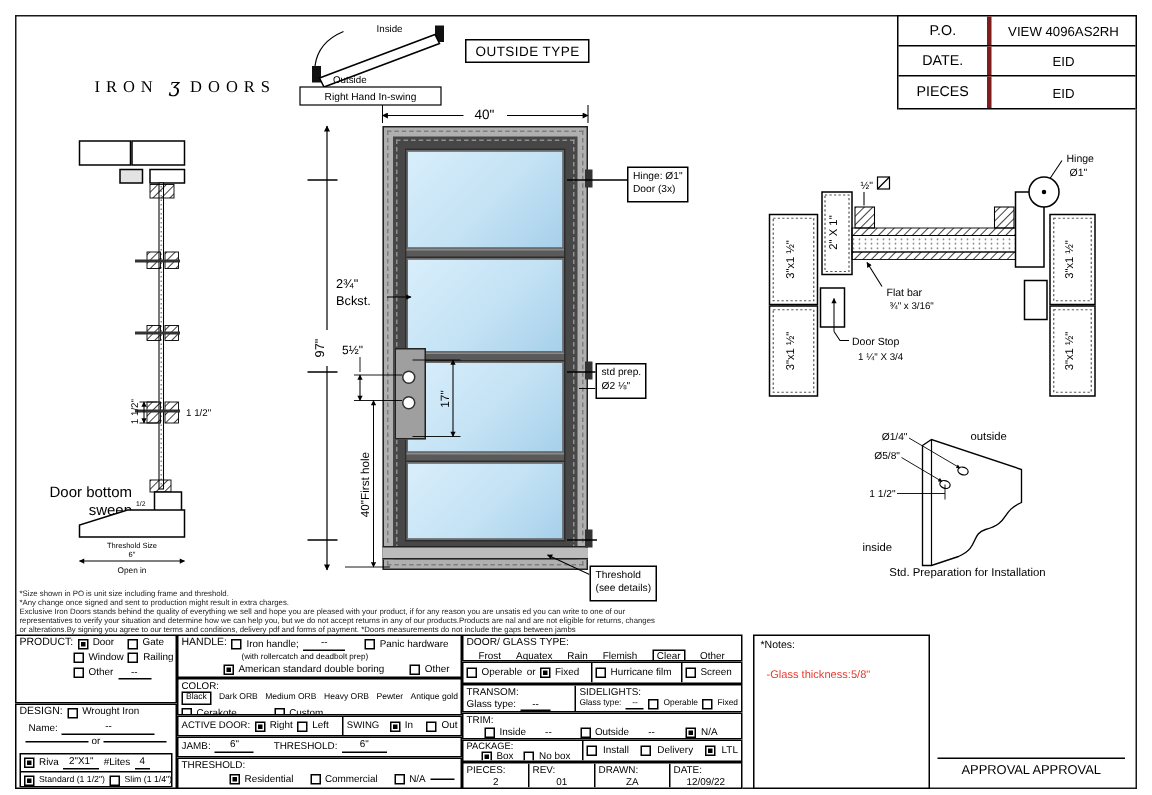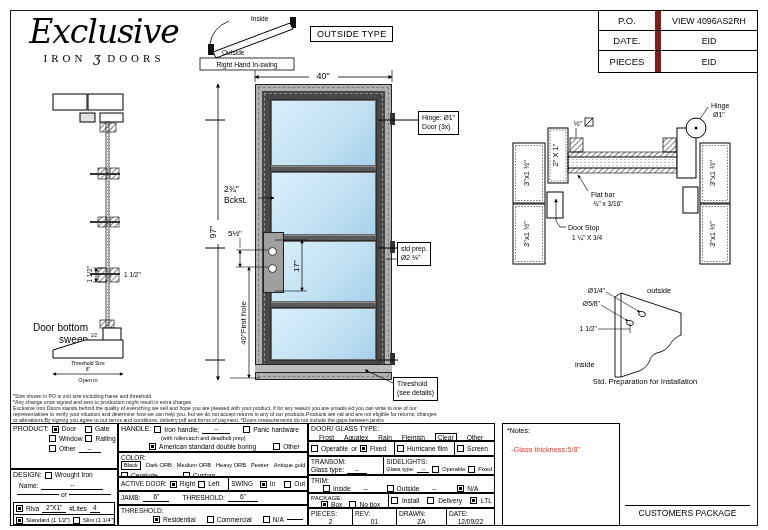--- a/index.html
+++ b/index.html
@@ -4,32 +4,32 @@
 <style>
   *{box-sizing:border-box;margin:0;padding:0}
   html,body{background:#e8e8e8}
   .page{position:relative;width:768px;height:530px;background:#fff;font-family:"Liberation Sans",sans-serif;color:#000;overflow:hidden}
   .abs{position:absolute}
   svg{font-family:"Liberation Sans",sans-serif;overflow:visible}
   .sheet{position:absolute;left:10px;top:10px;width:748px;height:516px;border:1.5px solid #1a1a1a}
 
   
   .logo-script{position:absolute;left:24px;top:12px;width:160px;font-family:"DejaVu Serif",serif;font-style:italic;font-size:33px;letter-spacing:-1px;text-align:center}
-  .logo-sub{position:absolute;left:24px;top:50px;width:160px;text-align:center;font-family:"Liberation Serif",serif;font-size:11px;letter-spacing:4px}
+  .logo-sub{position:absolute;left:24px;top:50px;width:160px;text-align:right;font-family:"Liberation Serif",serif;font-size:11px;letter-spacing:4px}
   .logo-orn{font-family:"DejaVu Serif",serif;font-style:italic;font-size:13px;letter-spacing:0}
 
   
   .outside-view{position:absolute;left:310px;top:26px;border:1.4px solid #000;padding:2px 6px;font-size:9px;letter-spacing:.3px;background:#fff}
   .boxlab{position:absolute;border:1px solid #000;background:#fff;font-size:6.8px;line-height:1.3;padding:2px 3px;white-space:nowrap}
 
   
   .po-table{position:absolute;left:598px;top:10px;width:160px;border:1px solid #000;border-bottom:none;background:#fff}
   .po-row{display:flex;border-bottom:1px solid #000;height:20px;align-items:center}
   .po-row:last-child{height:22px}
-  .po-lab{width:62px;text-align:center;font-size:9.5px;border-right:6px solid #7f1d1d;align-self:stretch;display:flex;align-items:center;justify-content:center}
+  .po-lab{width:62px;text-align:center;font-size:9.5px;border-right:3px solid #7f1d1d;align-self:stretch;display:flex;align-items:center;justify-content:center}
   .po-val{flex:1;text-align:center;font-size:8.8px}
 
   
   .door{position:absolute;left:255px;top:84px;width:137px;height:296px;background:#b0b0b0;border:1px solid #222}
   .door-dash-outer{position:absolute;inset:2px;border:1px dashed #7e7e7e;pointer-events:none}
   .door-dark{position:absolute;left:6px;top:6px;right:6px;bottom:6px;background:#474747}
   .door-dash-inner{position:absolute;inset:2px;border:1px dashed #8f8f8f;pointer-events:none}
   .glass-col{position:absolute;left:14px;top:14px;right:14px;bottom:18px;display:flex;flex-direction:column;border:1px solid #2e2e2e}
   .pane{background:linear-gradient(135deg,#d9eefb 0%,#c3e2f4 55%,#a7d0eb 100%);border:1px solid #6b6b6b}
   .rail{background:#5a5a5a;border-top:1px solid #8a8a8a;border-bottom:1px solid #2c2c2c}
@@ -49,21 +49,20 @@
   .sm{font-size:5.4px}
   .disc{position:absolute;left:13px;top:393px;width:484px;font-size:5.2px;line-height:6.1px;color:#222;white-space:nowrap}
   .notes-red{color:#e8392e}
 </style>
 </head>
 <body>
 
 <div class="page">
   <div class="sheet"></div>
 
-  <div class="logo-script">Exclusive</div>
   <div class="logo-sub">
     <span>IRON</span>
     <span class="logo-orn">ʒ</span>
     <span>DOORS</span>
   </div>
 
   <svg class="abs" style="left:195px;top:8px" width="115" height="62" viewBox="0 0 115 62">
     <rect x="13" y="36" width="6" height="11" fill="#111"></rect>
     <rect x="95" y="9" width="6" height="11" fill="#111"></rect>
     <polygon points="18,44 95,15 98,21 21,50" fill="#fff" stroke="#000" stroke-width="1"></polygon>
@@ -552,15 +551,15 @@
       <div style="text-align:center"><span class="ul" style="min-width:34px">12/09/22</span></div>
     </div>
   </div>
 
   <div class="fbox" style="left:502px;top:423px;width:118px;height:103px">
     <div style="padding:3px 4px;font-size:7px">*Notes:</div>
     <div class="notes-red" style="padding:8px 4px 0 8px;font-size:7.4px">-Glass thickness:5/8"</div>
   </div>
 
   <div class="abs" style="left:625px;top:505px;width:125px;border-top:1.4px solid #000"></div>
-  <div class="abs" style="left:620px;top:508px;width:135px;text-align:center;font-size:8.6px">CUSTOMERS PACKAGE</div>
+  <div class="abs" style="left:620px;top:508px;width:135px;text-align:center;font-size:8.6px">APPROVAL APPROVAL</div>
 
 </div>
 
 </body></html>

